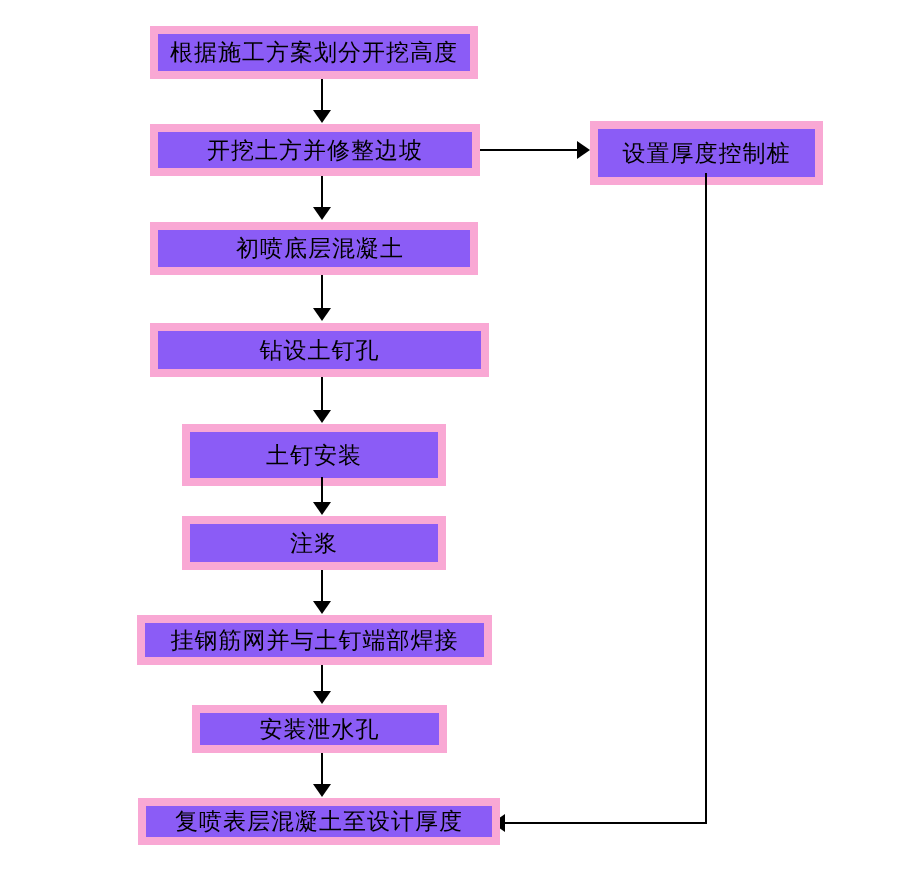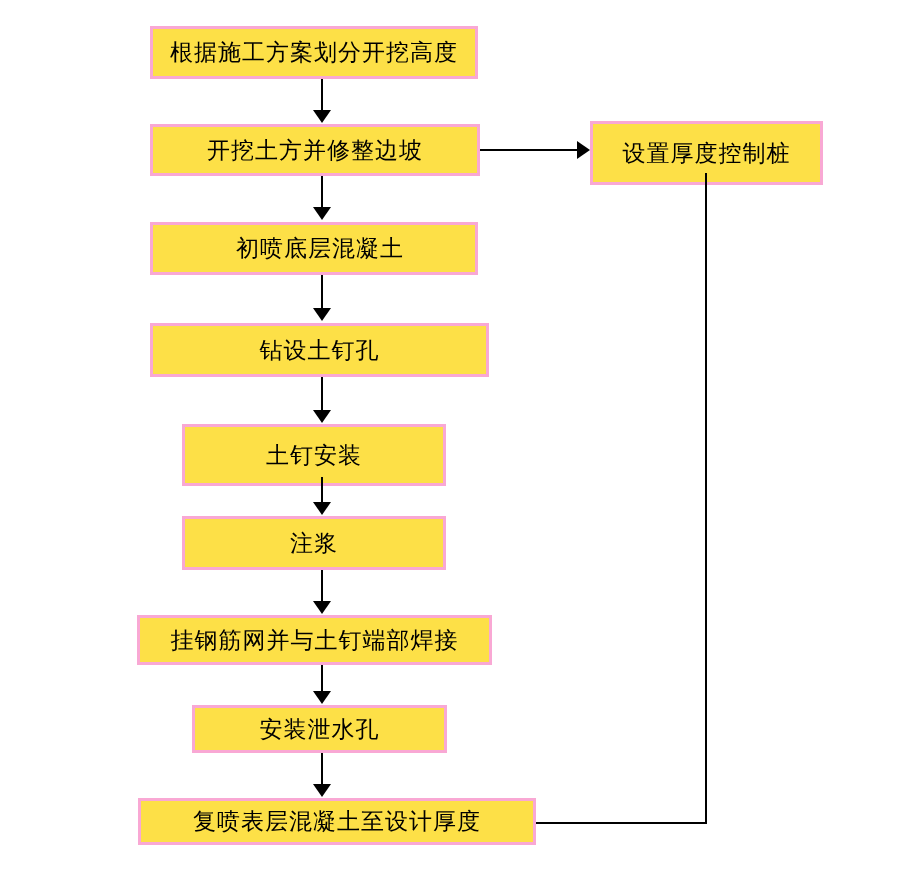--- a/index.html
+++ b/index.html
@@ -13,22 +13,22 @@
   #canvas {
     position: relative;
     width: 921px;
     height: 872px;
     background: #ffffff;
     overflow: hidden;
   }
   .node {
     position: absolute;
     box-sizing: border-box;
-    background: #fde047;
-    border: 3px solid #f9a8d4;
+    background: #8b5cf6;
+    border: 8px solid #f9a8d4;
     display: flex;
     align-items: center;
     justify-content: center;
     text-align: center;
   }
   .node-label {
     font-size: 23px;
     line-height: 1;
     color: #000000;
     letter-spacing: 1px;
@@ -136,17 +136,17 @@
   <div class="vline" style="left:321px; top:665px; height:27px;"></div>
   <div class="arrow-down" style="left:313px; top:691px;"></div>
 
   <div class="node" style="left:192px; top:705px; width:255px; height:48px;">
     <span class="node-label">安装泄水孔</span>
   </div>
 
   <div class="vline" style="left:321px; top:753px; height:32px;"></div>
   <div class="arrow-down" style="left:313px; top:784px;"></div>
 
-  <div class="node" style="left:138px; top:798px; width:398px; height:47px;">
+  <div class="node" style="left:138px; top:798px; width:362px; height:47px;">
     <span class="node-label">复喷表层混凝土至设计厚度</span>
   </div>
 
 </div>
 
 </body></html>

